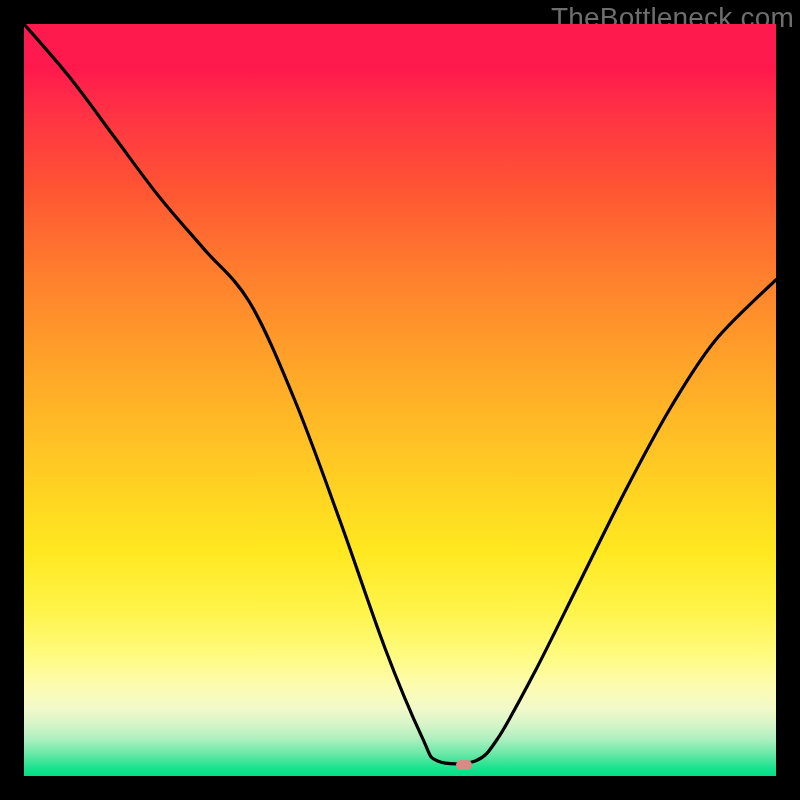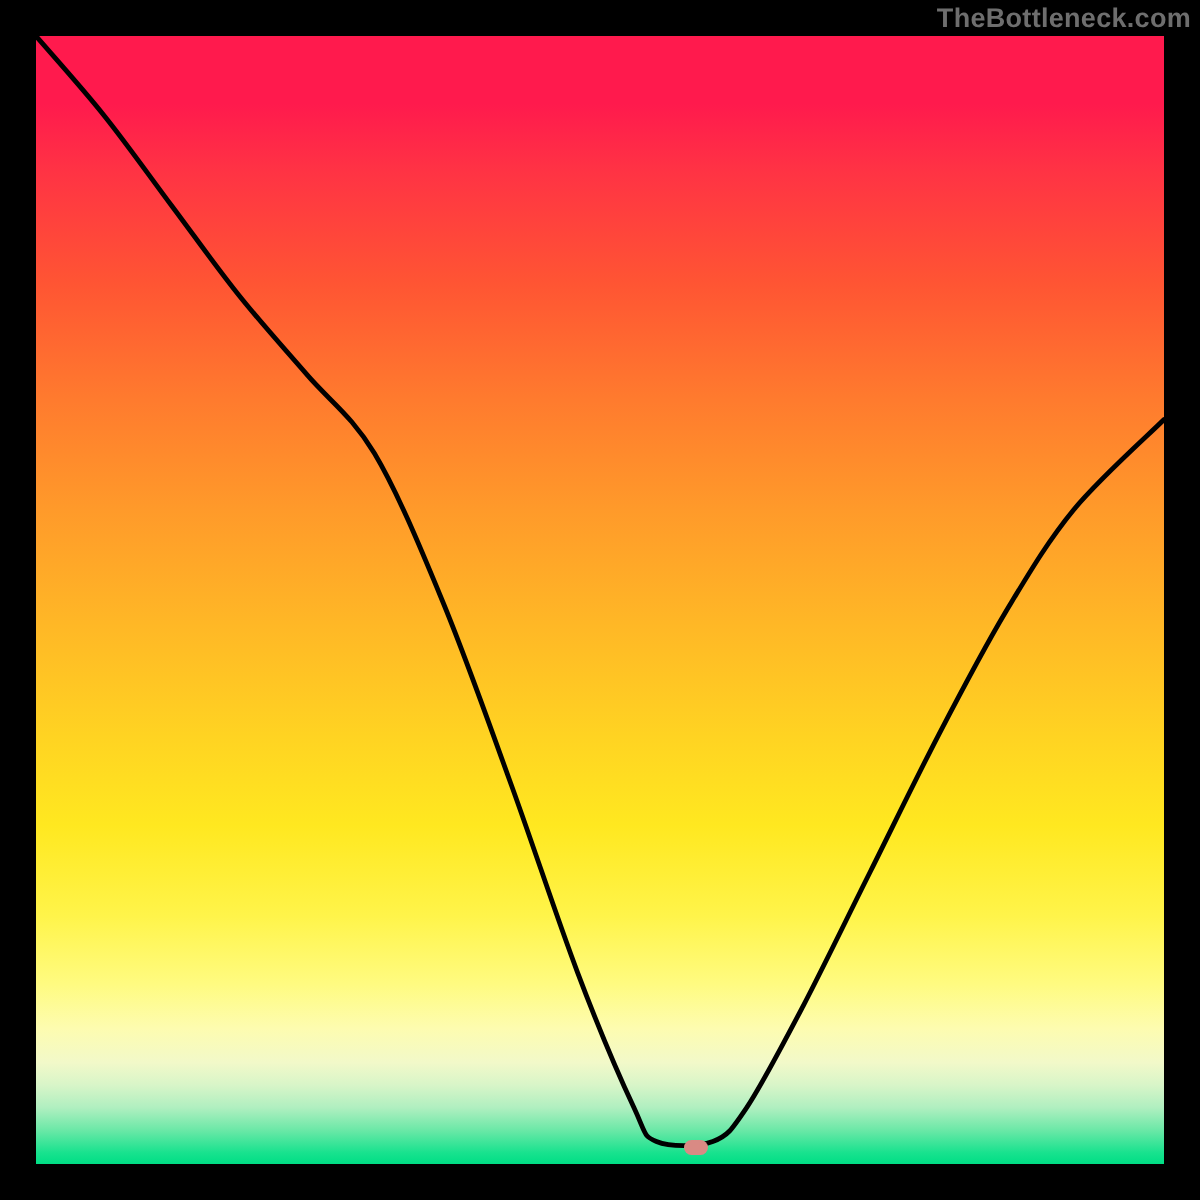--- a/index.html
+++ b/index.html
@@ -60,22 +60,22 @@
     height: 10px;
     background: #d98a84;
     border-radius: 6px;
     transform: translate(-50%, -50%);
   }
   .watermark {
     position: absolute;
     top: 2px;
     right: 6px;
     color: #6e6e6e;
-    font-size: 18px;
-    font-weight: 700;
+    font-size: 28px;
+    font-weight: 400;
     letter-spacing: 0.2px;
   }
 </style>
 </head>
 <body>
 
 <div class="frame">
   <div class="watermark">TheBottleneck.com</div>
   <div class="plot-area">
     <div class="gradient"></div>

